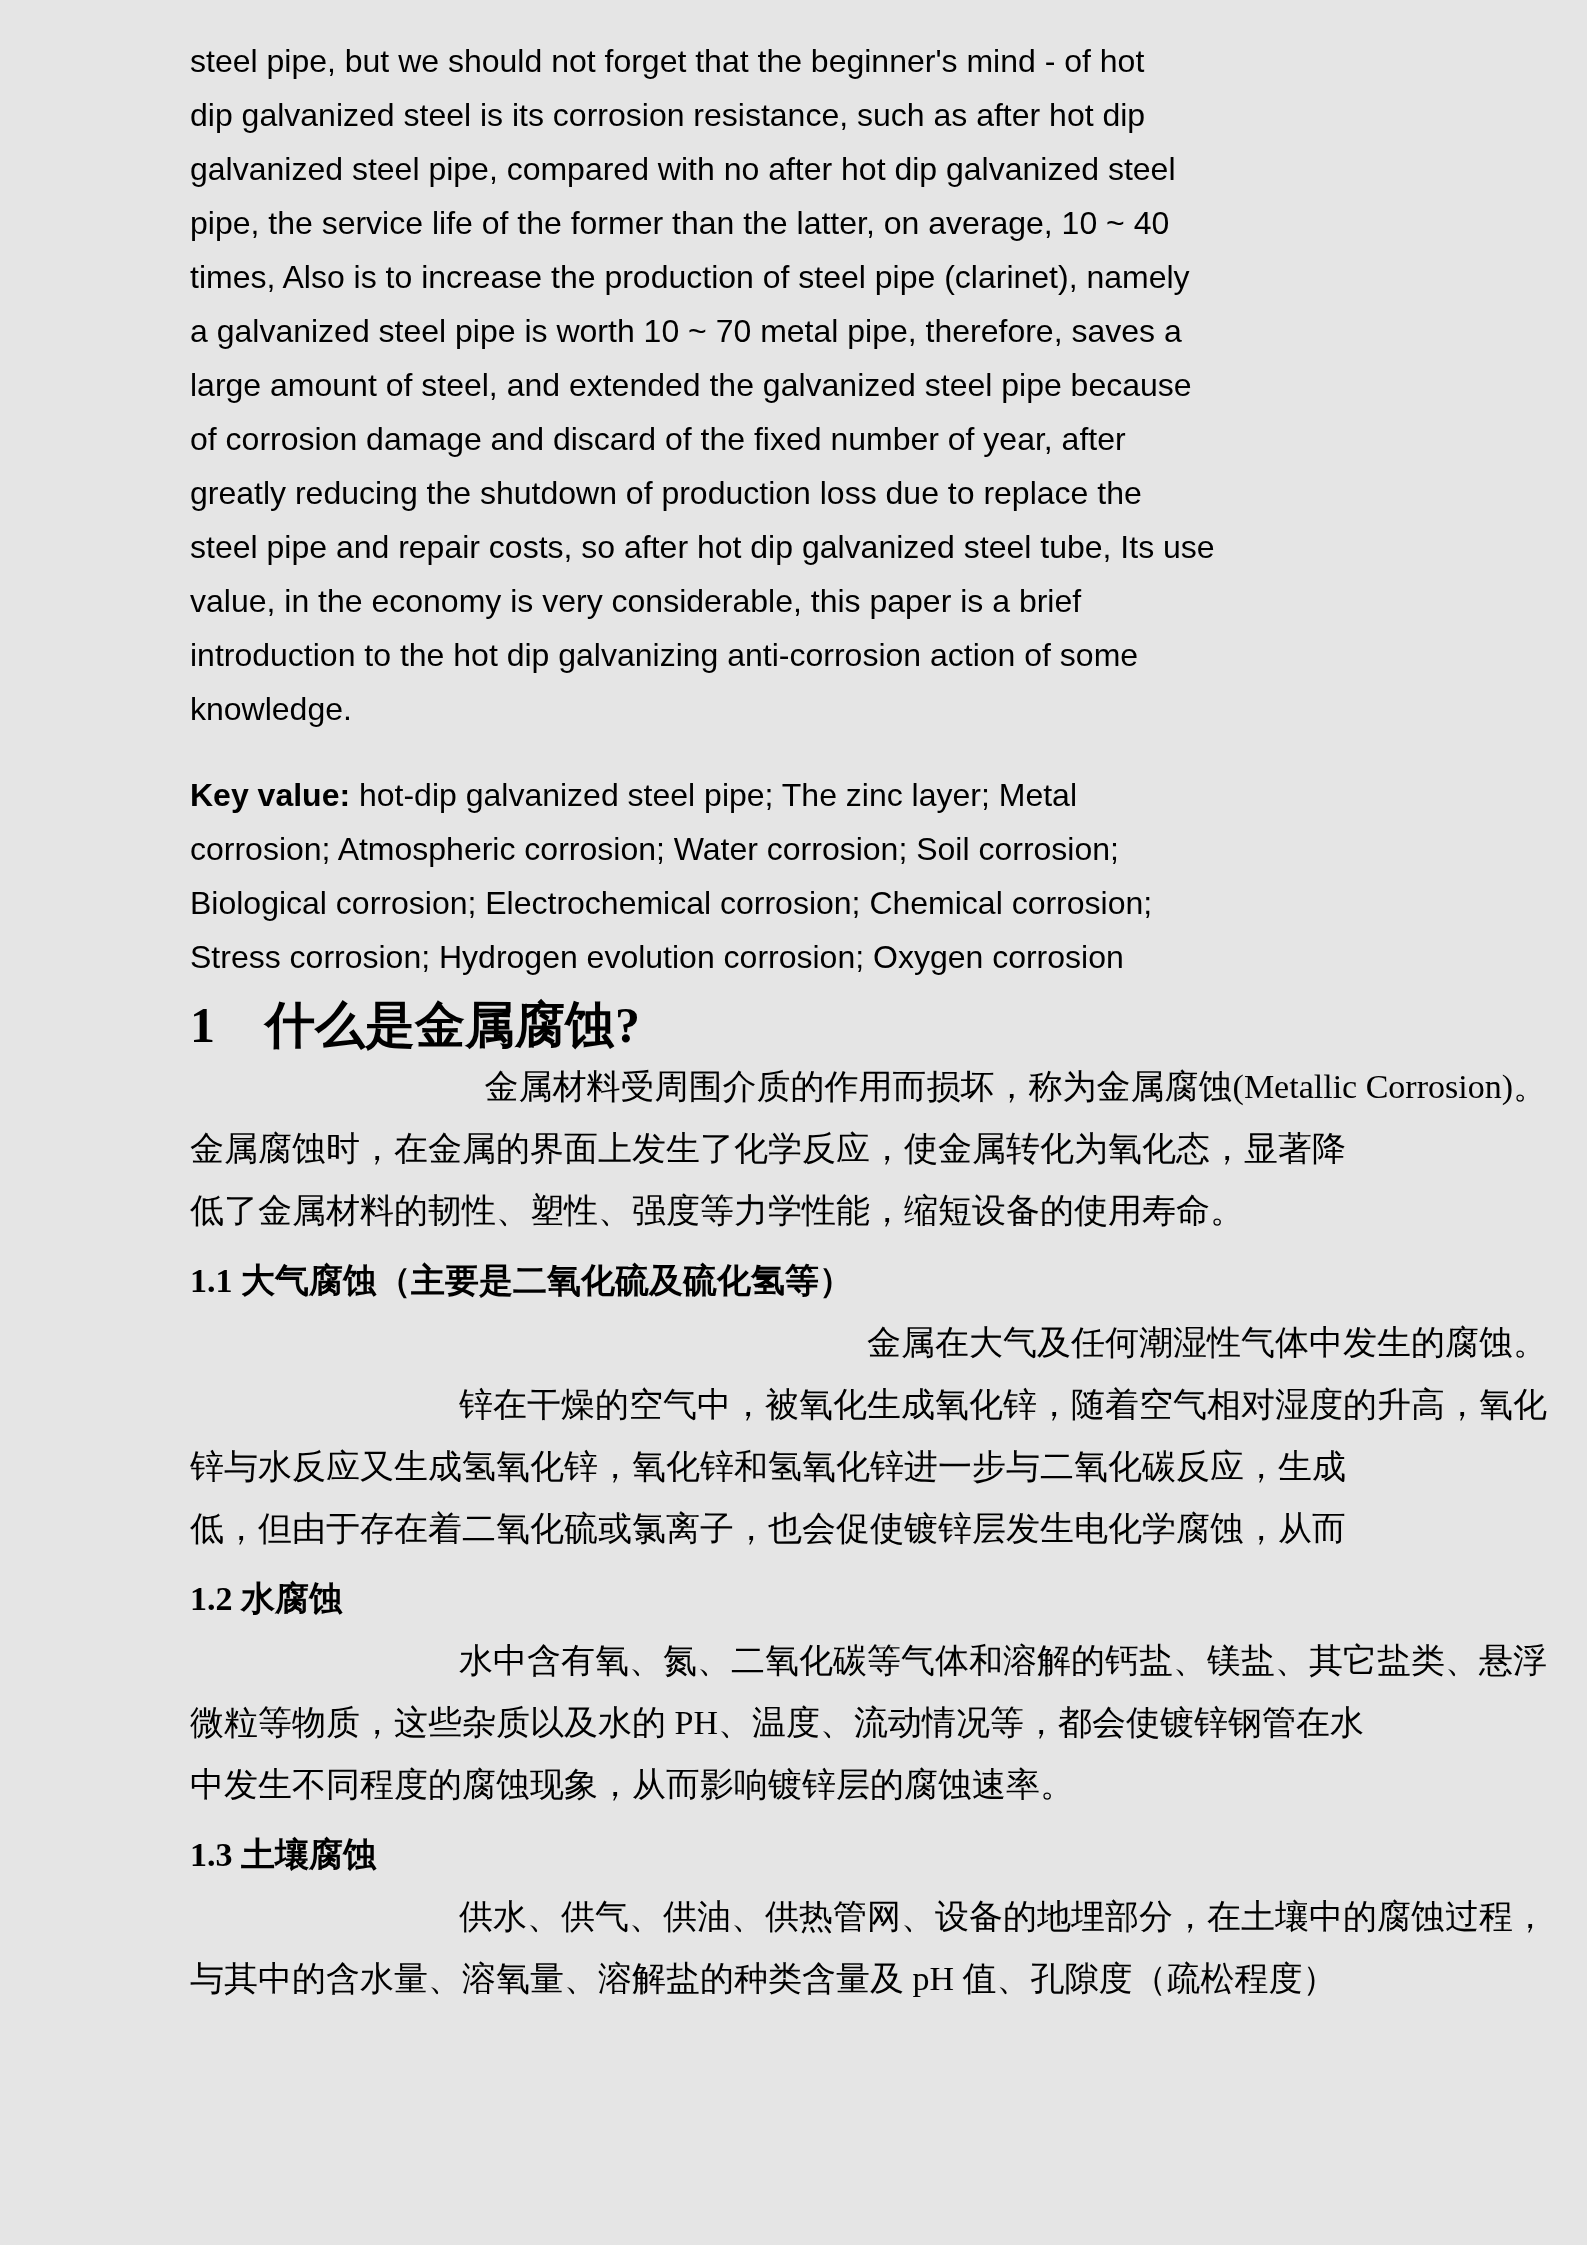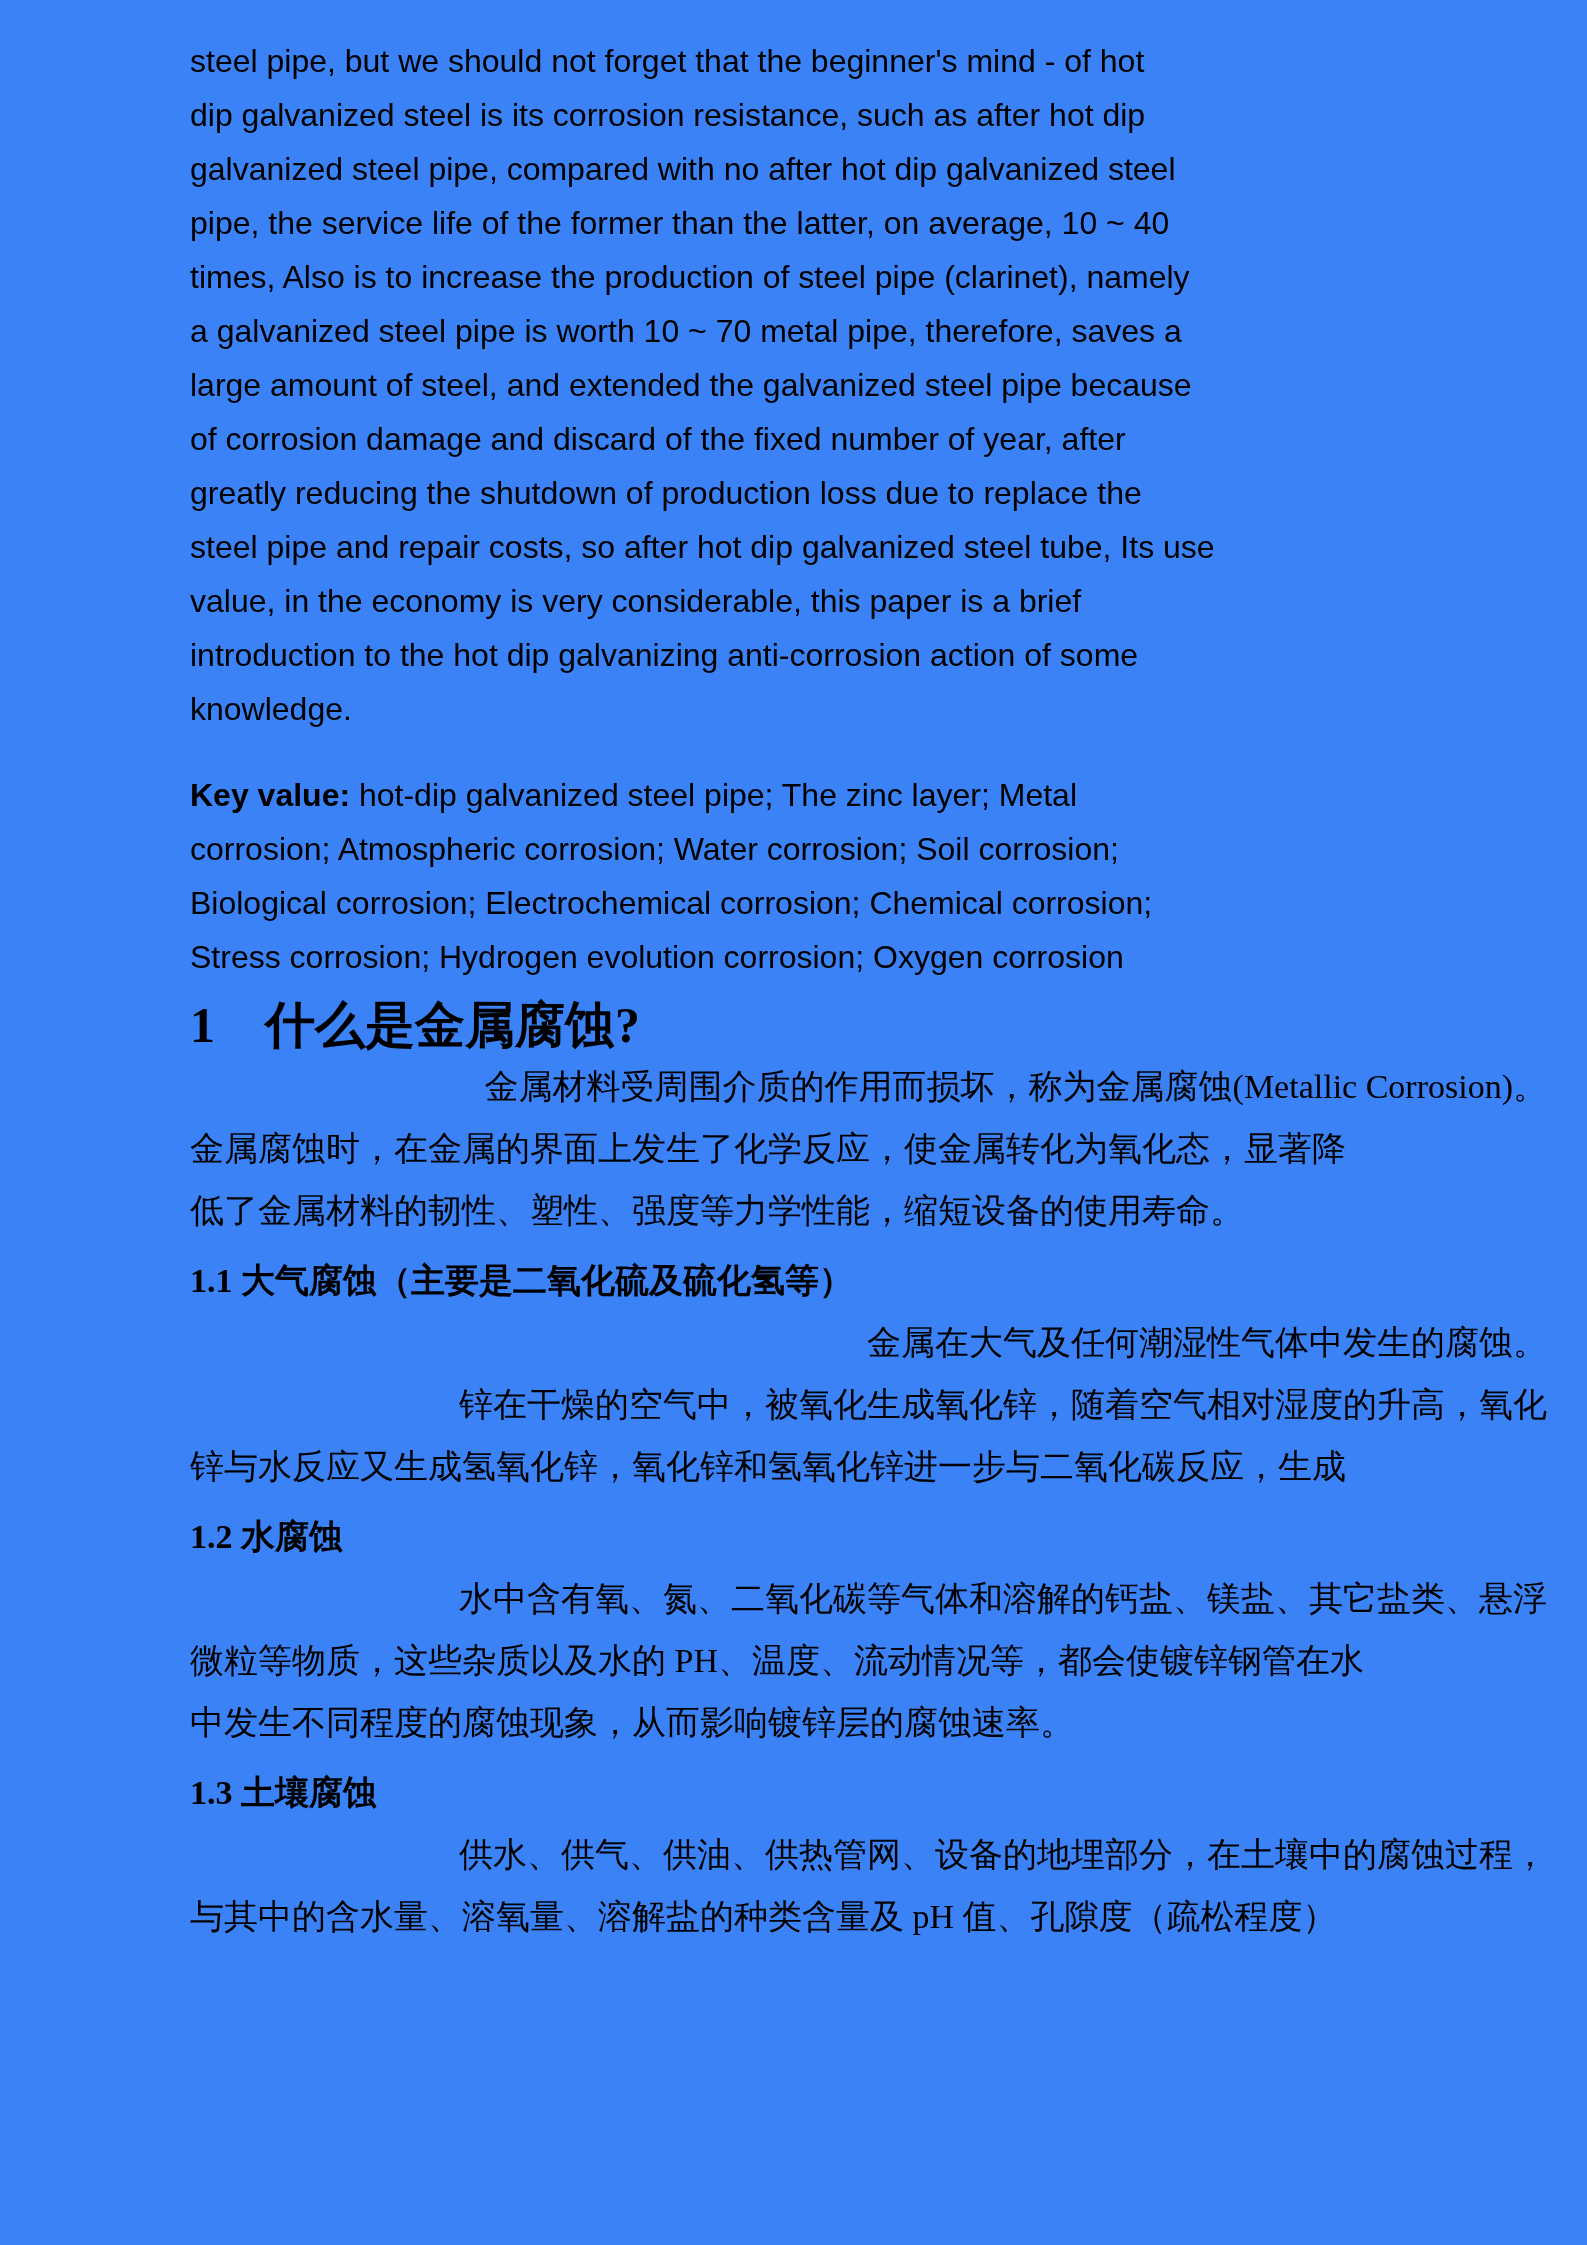--- a/index.html
+++ b/index.html
@@ -7,21 +7,21 @@
     background: #ffffff;
     width: 1587px;
     height: 2245px;
     overflow: hidden;
   }
   .page {
     box-sizing: border-box;
     width: 1587px;
     height: 2245px;
     padding: 34px 40px 0 190px;
-    background: #3b82f6;
+    background: #e5e5e5;
     color: #000000;
   }
   
   .en {
     font-family: "Liberation Sans", sans-serif;
     font-size: 32px;
     line-height: 54px;
     color: #000000;
   }
   .en .line { white-space: nowrap; }
@@ -90,20 +90,21 @@
 
     <div class="zh-h2">1.1 大气腐蚀（主要是二氧化硫及硫化氢等）</div>
 
     <div>
       <div class="line ind">金属在大气及任何潮湿性气体中发生的腐蚀。</div>
     </div>
 
     <div>
       <div class="line ind">锌在干燥的空气中，被氧化生成氧化锌，随着空气相对湿度的升高，氧化</div>
       <div class="line">锌与水反应又生成氢氧化锌，氧化锌和氢氧化锌进一步与二氧化碳反应，生成</div>
+      <div class="line">低，但由于存在着二氧化硫或氯离子，也会促使镀锌层发生电化学腐蚀，从而</div>
     </div>
 
     <div class="zh-h2">1.2 水腐蚀</div>
 
     <div>
       <div class="line ind">水中含有氧、氮、二氧化碳等气体和溶解的钙盐、镁盐、其它盐类、悬浮</div>
       <div class="line">微粒等物质，这些杂质以及水的 PH、温度、流动情况等，都会使镀锌钢管在水</div>
       <div class="line">中发生不同程度的腐蚀现象，从而影响镀锌层的腐蚀速率。</div>
     </div>
 

